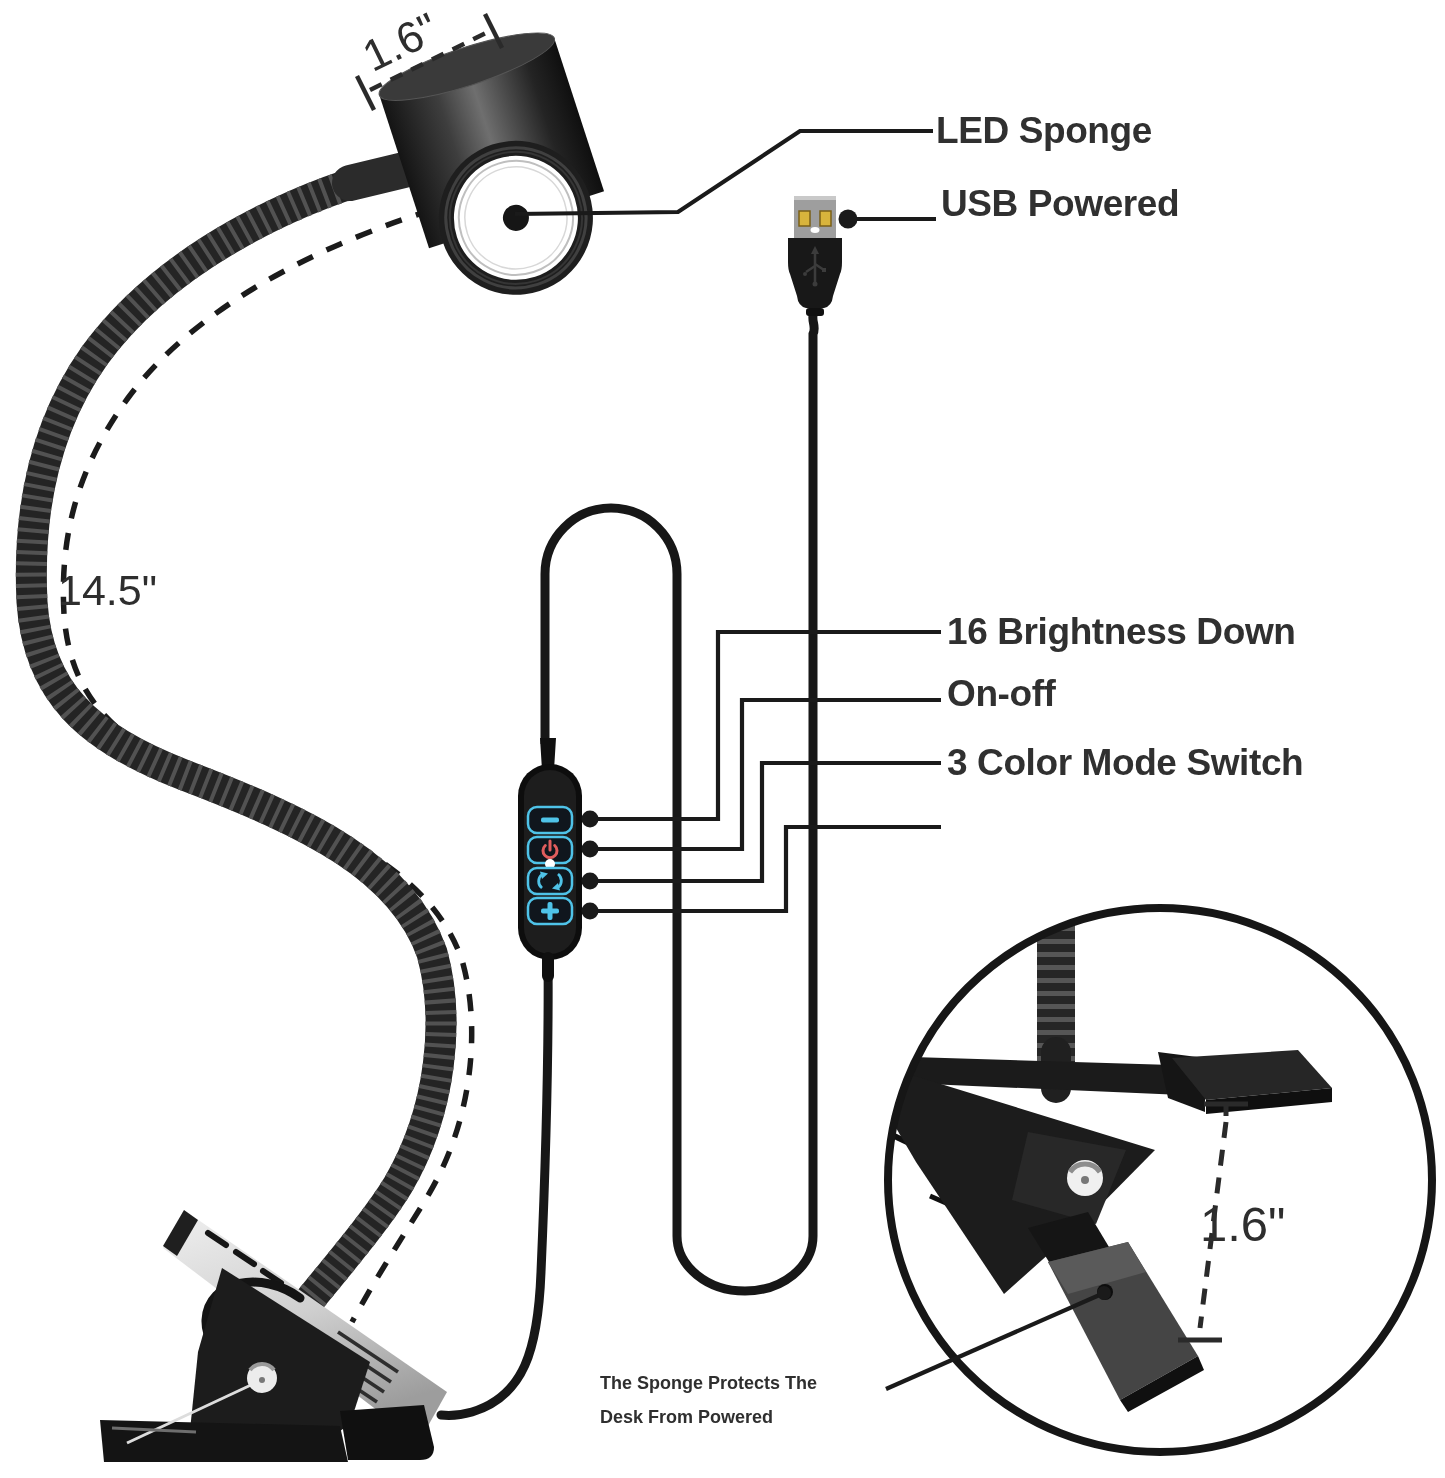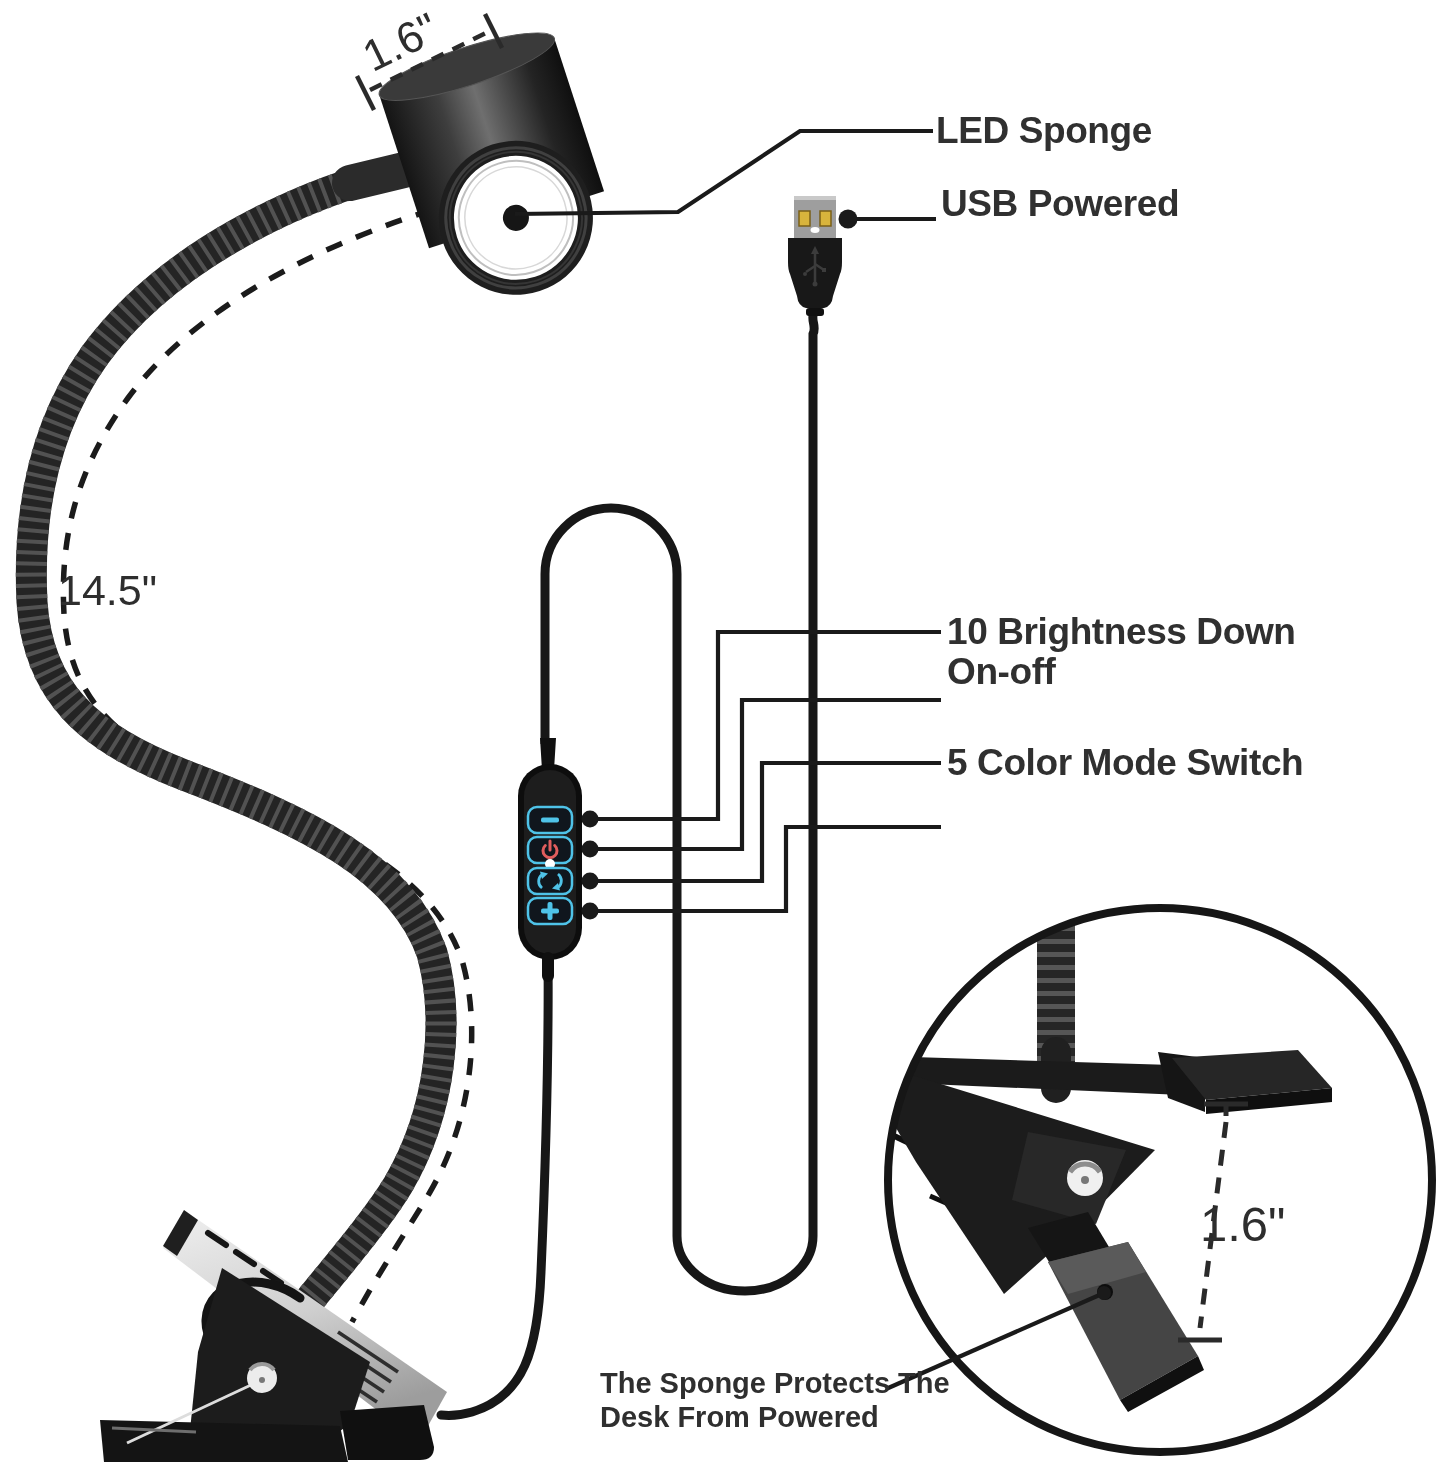--- a/index.html
+++ b/index.html
@@ -5,21 +5,21 @@
   html,body{margin:0;padding:0;background:#fff;}
   .stage{position:relative;width:1445px;height:1478px;background:#fff;overflow:hidden;
          font-family:"Liberation Sans", sans-serif;}
   .stage svg{position:absolute;left:0;top:0;}
   .lbl{position:absolute;font-weight:700;font-size:37px;color:#303030;
        letter-spacing:-0.4px;white-space:nowrap;line-height:44px;}
   .dim{position:absolute;font-weight:400;color:#2e2e2e;white-space:nowrap;}
   .dim-top{left:366px;top:34px;font-size:44px;transform:rotate(-26deg);transform-origin:0 50%;}
   .dim-neck{left:58px;top:566px;font-size:43px;}
   .dim-clip{left:1200px;top:1196px;font-size:49px;}
-  .note{position:absolute;left:600px;top:1366px;font-weight:700;font-size:29px;
+  .note{position:absolute;left:600px;top:1366px;font-weight:700;font-size:18px;
         color:#2f2f2f;line-height:34px;white-space:nowrap;}
   .note span{display:block;}
 </style>
 </head>
 <body>
 
 <div class="stage">
 
 <svg width="1445" height="1478" viewBox="0 0 1445 1478">
   <defs>
@@ -203,22 +203,22 @@
     <line x1="370" y1="90" x2="488" y2="32" stroke-width="4.5" stroke-dasharray="13 10"></line>
   </g>
 </svg>
 
 <div class="dim dim-top">1.6"</div>
 <div class="dim dim-neck">14.5"</div>
 <div class="dim dim-clip">1.6"</div>
 
 <div class="lbl" style="left:936px;top:109px">LED Sponge</div>
 <div class="lbl" style="left:941px;top:182px">USB Powered</div>
-<div class="lbl" style="left:947px;top:610px">10 Brightness Down</div>
-<div class="lbl" style="left:947px;top:650px">On-off</div>
-<div class="lbl" style="left:947px;top:741px">5 Color Mode Switch</div>
+<div class="lbl" style="left:947px;top:610px">16 Brightness Down</div>
+<div class="lbl" style="left:947px;top:672px">On-off</div>
+<div class="lbl" style="left:947px;top:741px">3 Color Mode Switch</div>
 
 <div class="note">
   <span>The Sponge Protects The</span>
   <span>Desk From Powered</span>
 </div>
 
 </div>
 
 </body></html>

